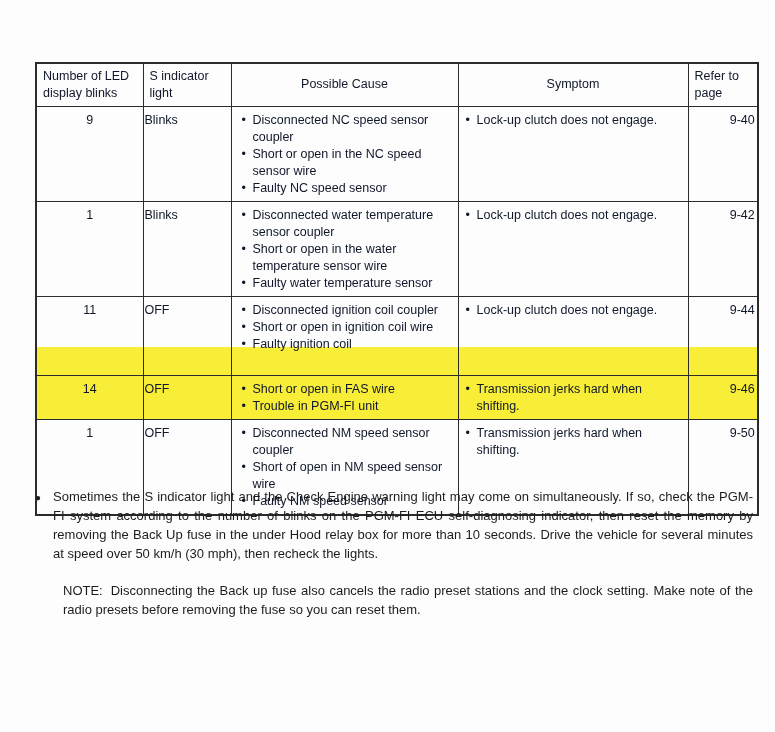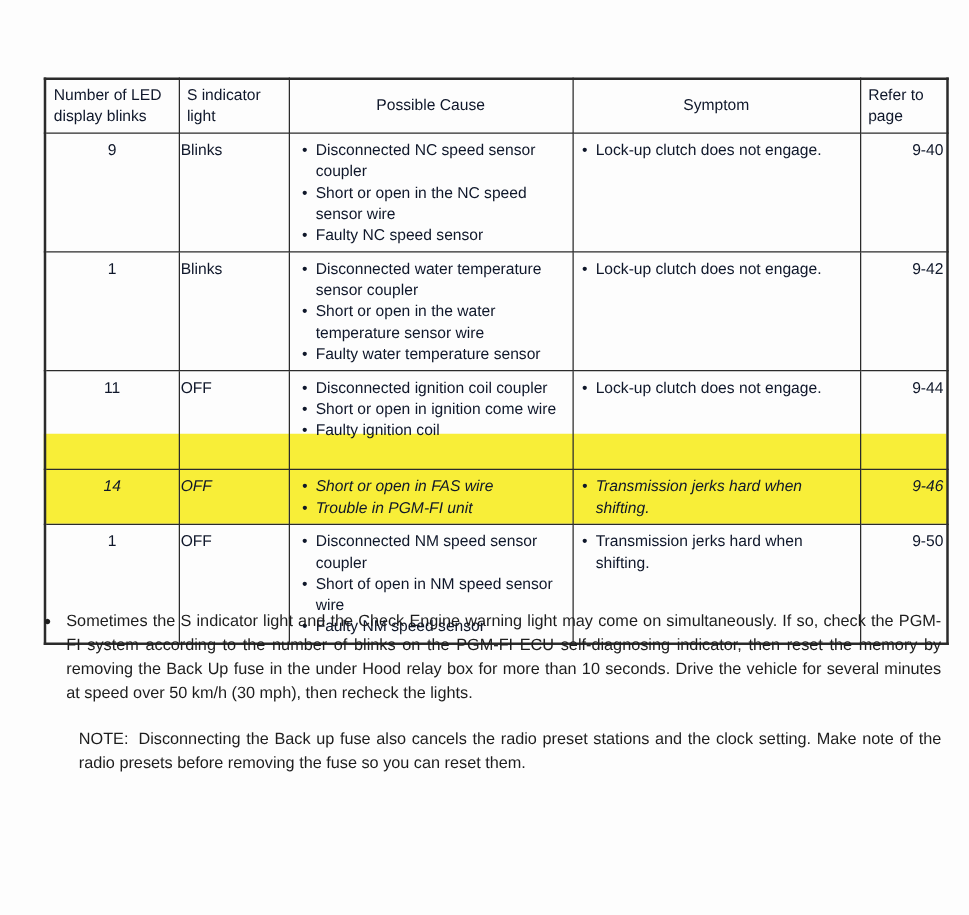--- a/index.html
+++ b/index.html
@@ -58,21 +58,21 @@
     font-weight: normal;
     vertical-align: middle;
     padding: 3px 6px;
   }
   th.al { text-align: left; padding-left: 8px; }
   th.ac { text-align: center; }
 
   table.diag tbody tr:nth-child(1) { height: 85px; }
   table.diag tbody tr:nth-child(2) { height: 83px; }
   table.diag tbody tr:nth-child(3) { height: 79px; }
-  table.diag tbody tr:nth-child(4) { height: 38px; font-style: italic; }
+  table.diag tbody tr:nth-child(4) { height: 38px; }
   table.diag tbody tr:nth-child(5) { height: 80px; }
 
   table.diag td {
     vertical-align: top;
     padding-top: 5px;
     padding-bottom: 4px;
     background: transparent;
   }
   td.num   { text-align: center; }
   td.ind   { text-align: left; }
@@ -188,21 +188,21 @@
         </td>
         <td class="pg">9-42</td>
       </tr>
 
       <tr>
         <td class="num">11</td>
         <td class="ind">OFF</td>
         <td class="causes">
           <ul class="blist">
             <li>Disconnected ignition coil coupler</li>
-            <li>Short or open in ignition come wire</li>
+            <li>Short or open in ignition coil wire</li>
             <li>Faulty ignition coil</li>
           </ul>
         </td>
         <td class="sympt">
           <ul class="blist">
             <li>Lock-up clutch does not engage.</li>
           </ul>
         </td>
         <td class="pg">9-44</td>
       </tr>

